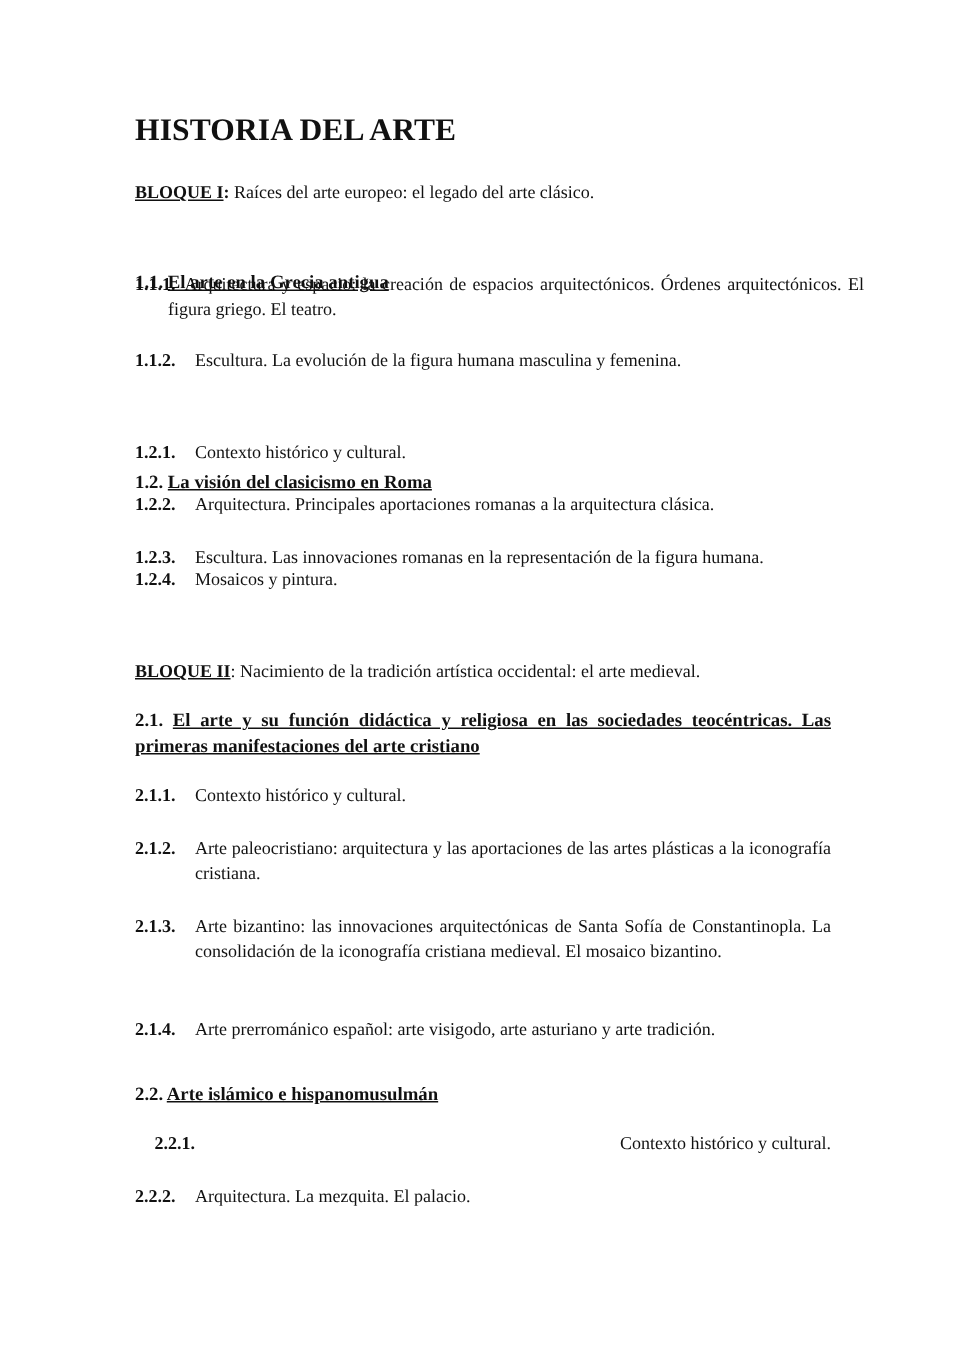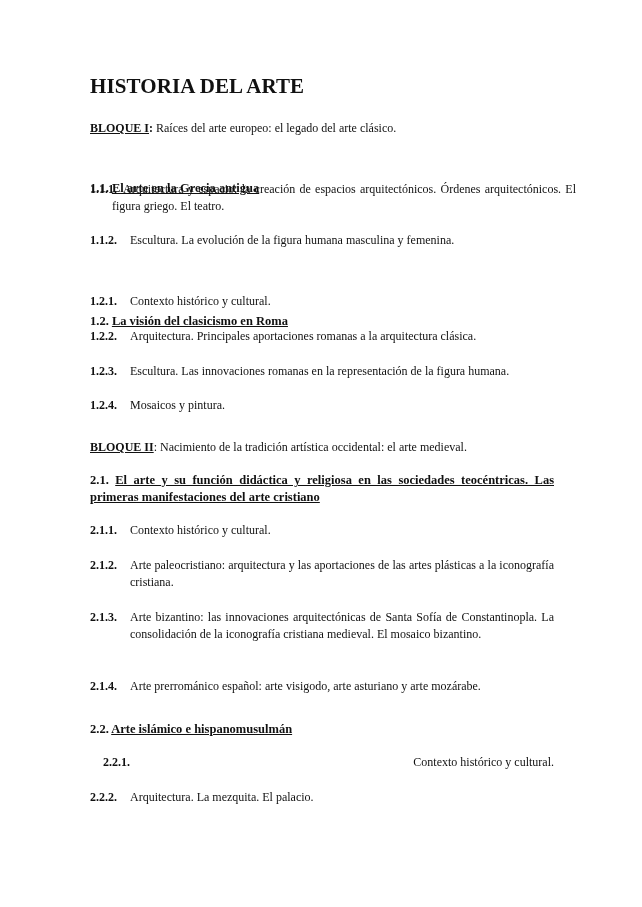--- a/index.html
+++ b/index.html
@@ -114,21 +114,21 @@
   <div class="abs item" style="top:328px;">
     <span class="num">1.2.2.</span>
     <span class="txt">Arquitectura. Principales aportaciones romanas a la arquitectura clásica.</span>
   </div>
 
   <div class="abs item" style="top:363px;">
     <span class="num">1.2.3.</span>
     <span class="txt">Escultura. Las innovaciones romanas en la representación de la figura humana.</span>
   </div>
 
-  <div class="abs item" style="top:397px;">
+  <div class="abs item" style="top:378px;">
     <span class="num">1.2.4.</span>
     <span class="txt">Mosaicos y pintura.</span>
   </div>
 
   <div class="abs bloque" style="top:440px;">
     <span class="blabel">BLOQUE II</span><span>:</span><span> Nacimiento de la tradición artística occidental: el arte medieval.</span>
   </div>
 
   <div class="abs section justify" style="top:472px;">
     <span>2.1.</span>
@@ -145,21 +145,21 @@
     <span class="txt">Arte paleocristiano: arquitectura y las aportaciones de las artes plásticas a la iconografía cristiana.</span>
   </div>
 
   <div class="abs item wrap" style="top:609px;">
     <span class="num">2.1.3.</span>
     <span class="txt">Arte bizantino: las innovaciones arquitectónicas de Santa Sofía de Constantinopla. La consolidación de la iconografía cristiana medieval. El mosaico bizantino.</span>
   </div>
 
   <div class="abs item" style="top:678px;">
     <span class="num">2.1.4.</span>
-    <span class="txt">Arte prerrománico español: arte visigodo, arte asturiano y arte mozárabe.</span>
+    <span class="txt">Arte prerrománico español: arte visigodo, arte asturiano y arte tradición.</span>
   </div>
 
   <div class="abs section" style="top:721px;">
     <span>2.2.</span>
     <span class="sec-title">Arte islámico e hispanomusulmán</span>
   </div>
 
   <div class="abs item" style="top:754px;text-align:right;">
     <span class="num">2.2.1.</span>
     <span class="txt">Contexto histórico y cultural.</span>

